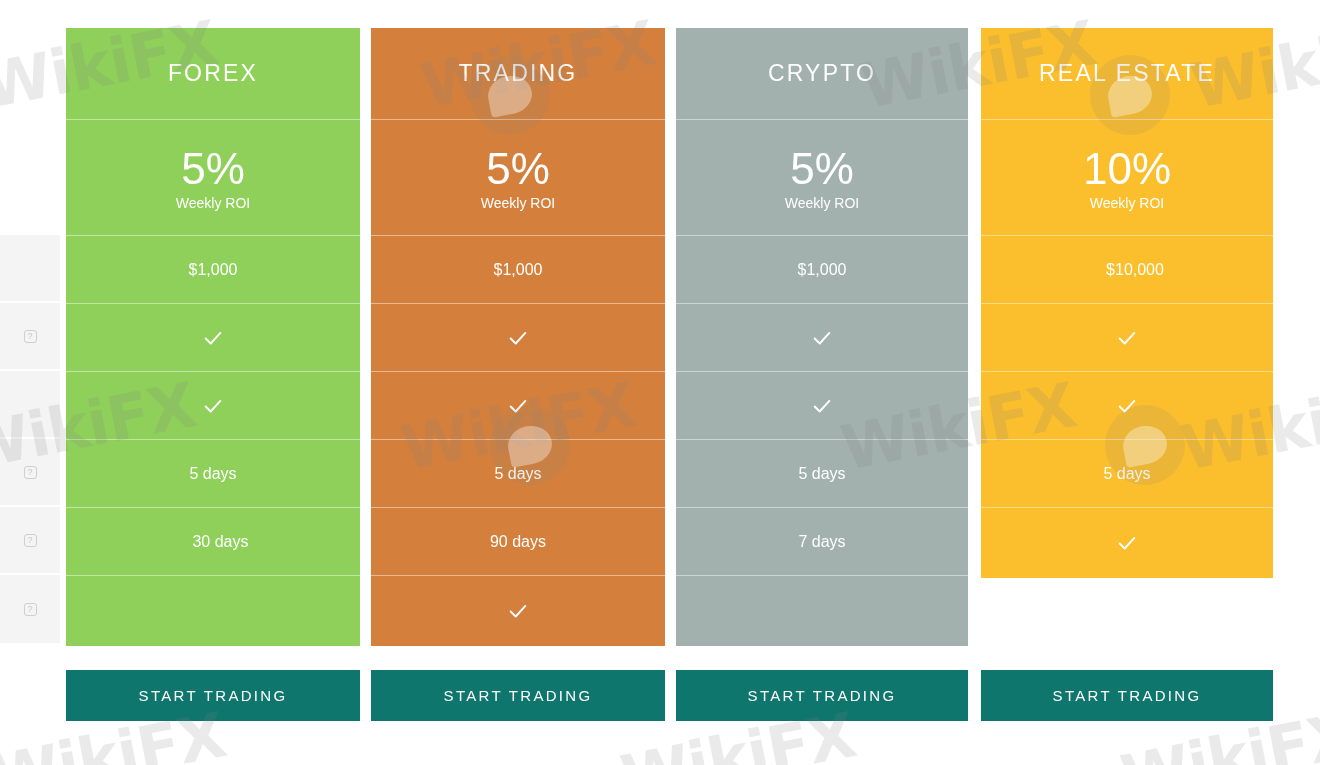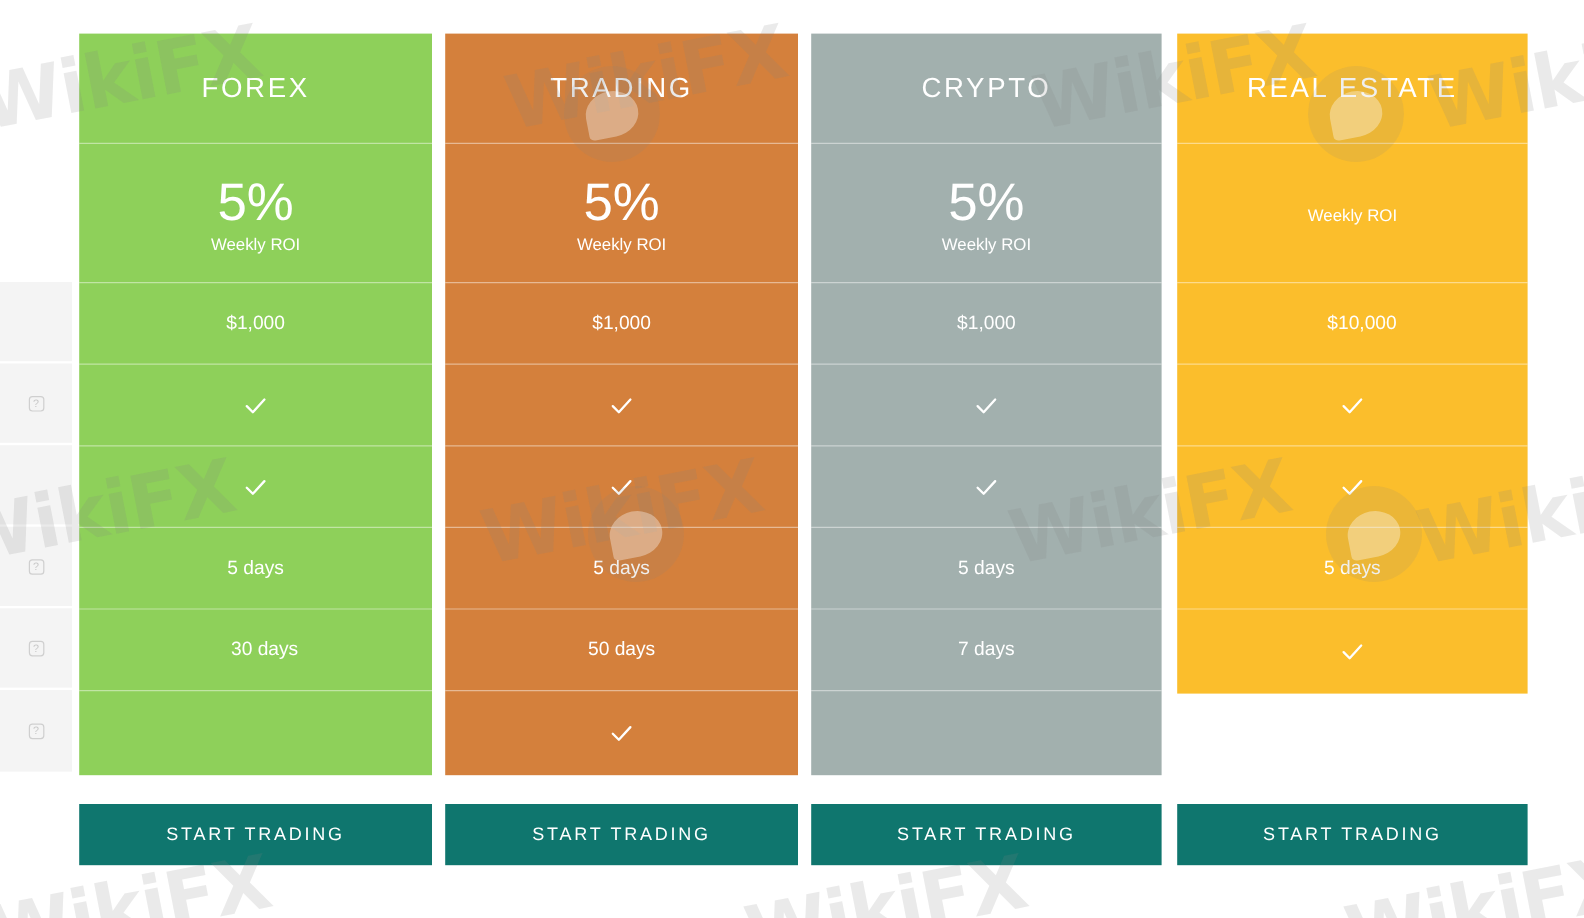--- a/index.html
+++ b/index.html
@@ -222,21 +222,21 @@
         </div>
         <div class="plan-cell" style="height: 68px;">
           <svg class="check" viewBox="0 0 24 24">
             <path d="M4 12.5 L9.5 18 L20 6.5" fill="none" stroke="#ffffff" stroke-width="2.1" stroke-linecap="round" stroke-linejoin="round"></path>
           </svg>
         </div>
         <div class="plan-cell" style="height: 68px;">
           <span>5 days</span>
         </div>
         <div class="plan-cell" style="height: 68px;">
-          <span>50 days</span>
+          <span>90 days</span>
         </div>
         <div class="plan-cell" style="height: 70px;">
           <svg class="check" viewBox="0 0 24 24">
             <path d="M4 12.5 L9.5 18 L20 6.5" fill="none" stroke="#ffffff" stroke-width="2.1" stroke-linecap="round" stroke-linejoin="round"></path>
           </svg>
         </div>
       </div>
       <div class="plan-col" style="left: 676px; width: 292px; background: rgb(162, 176, 174);">
         <div class="plan-head">CRYPTO</div>
         <div class="plan-roi">
@@ -260,20 +260,21 @@
           <span>5 days</span>
         </div>
         <div class="plan-cell" style="height: 68px;">
           <span>7 days</span>
         </div>
         <div class="plan-cell" style="height: 70px;"></div>
       </div>
       <div class="plan-col" style="left: 981px; width: 292px; background: rgb(251, 190, 44);">
         <div class="plan-head">REAL ESTATE</div>
         <div class="plan-roi">
+          <div class="roi-value">10%</div>
           <div class="roi-label">Weekly ROI</div>
         </div>
         <div class="plan-cell" style="height: 68px; padding-left: 16px;">
           <span>$10,000</span>
         </div>
         <div class="plan-cell" style="height: 68px;">
           <svg class="check" viewBox="0 0 24 24">
             <path d="M4 12.5 L9.5 18 L20 6.5" fill="none" stroke="#ffffff" stroke-width="2.1" stroke-linecap="round" stroke-linejoin="round"></path>
           </svg>
         </div>

